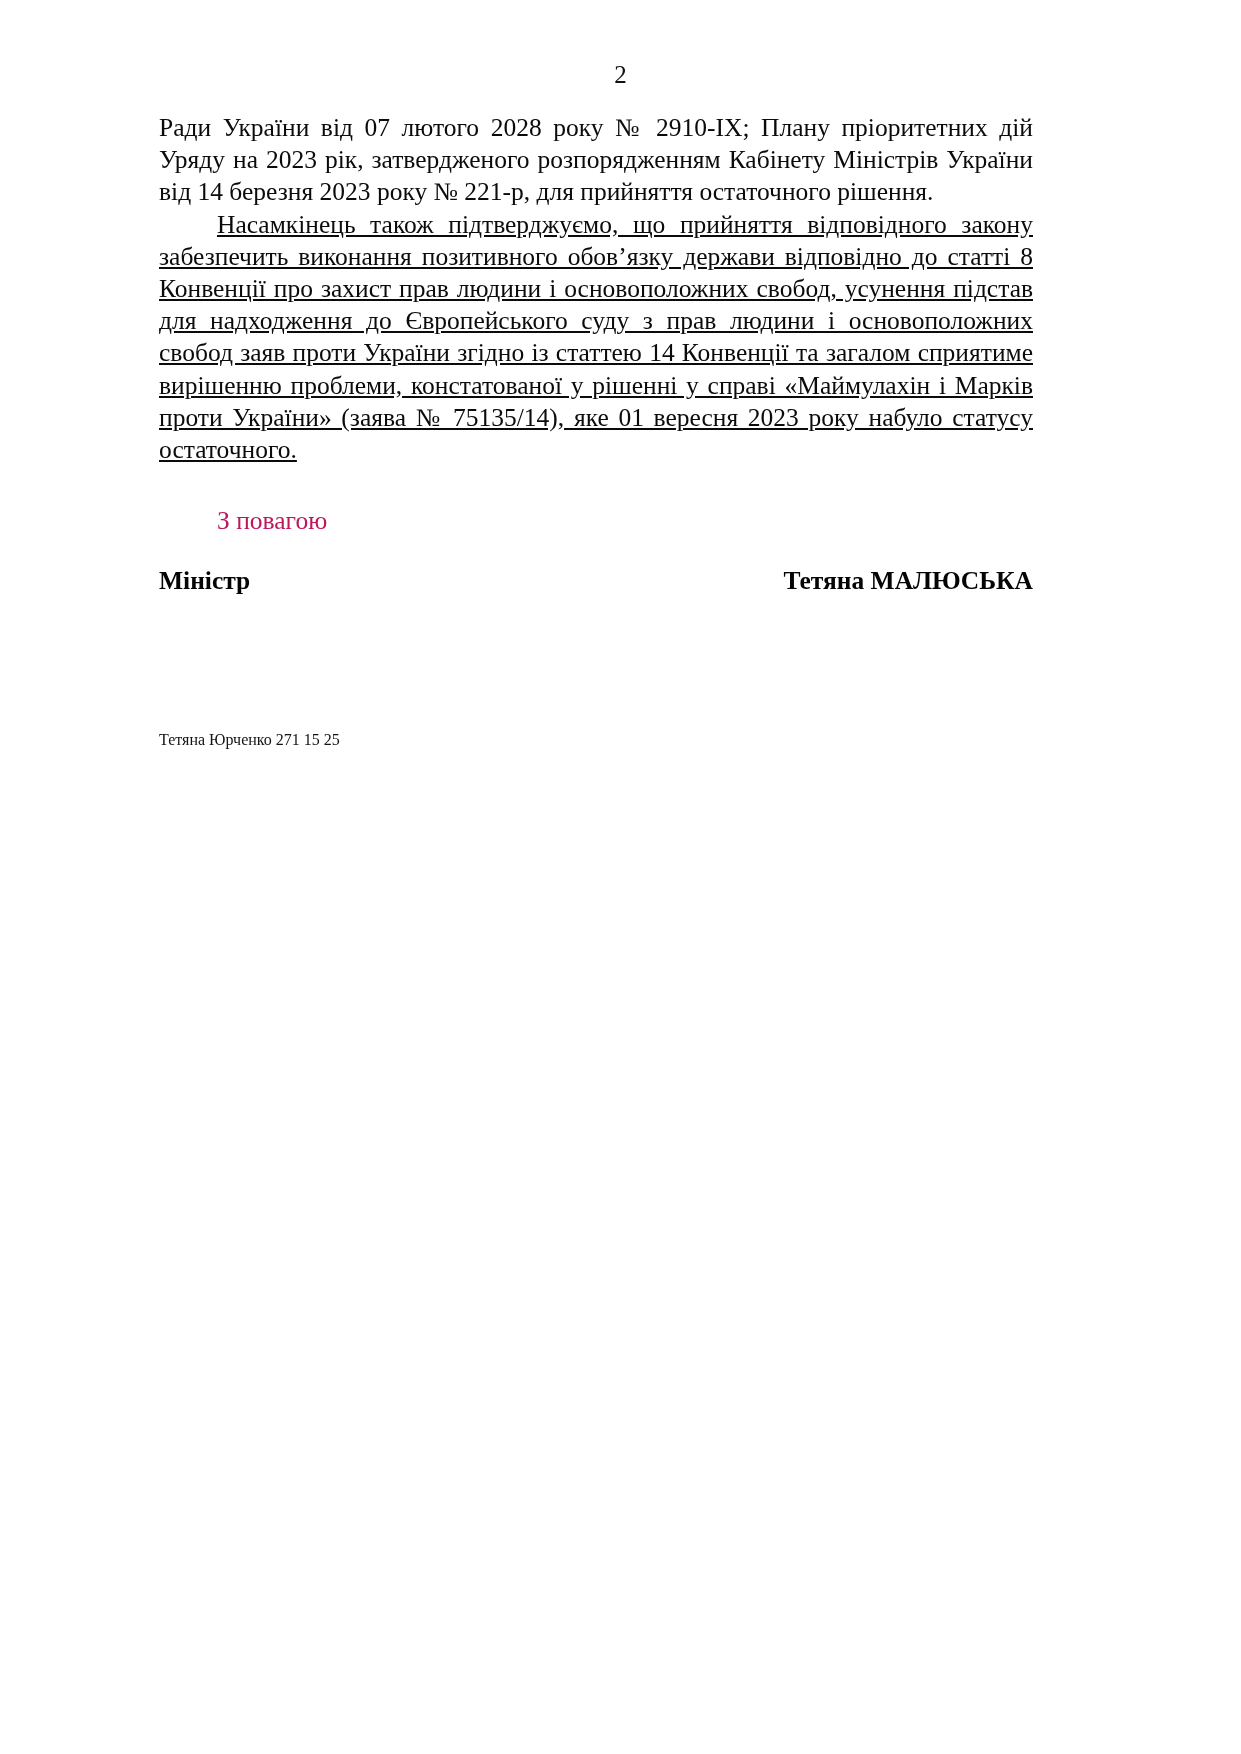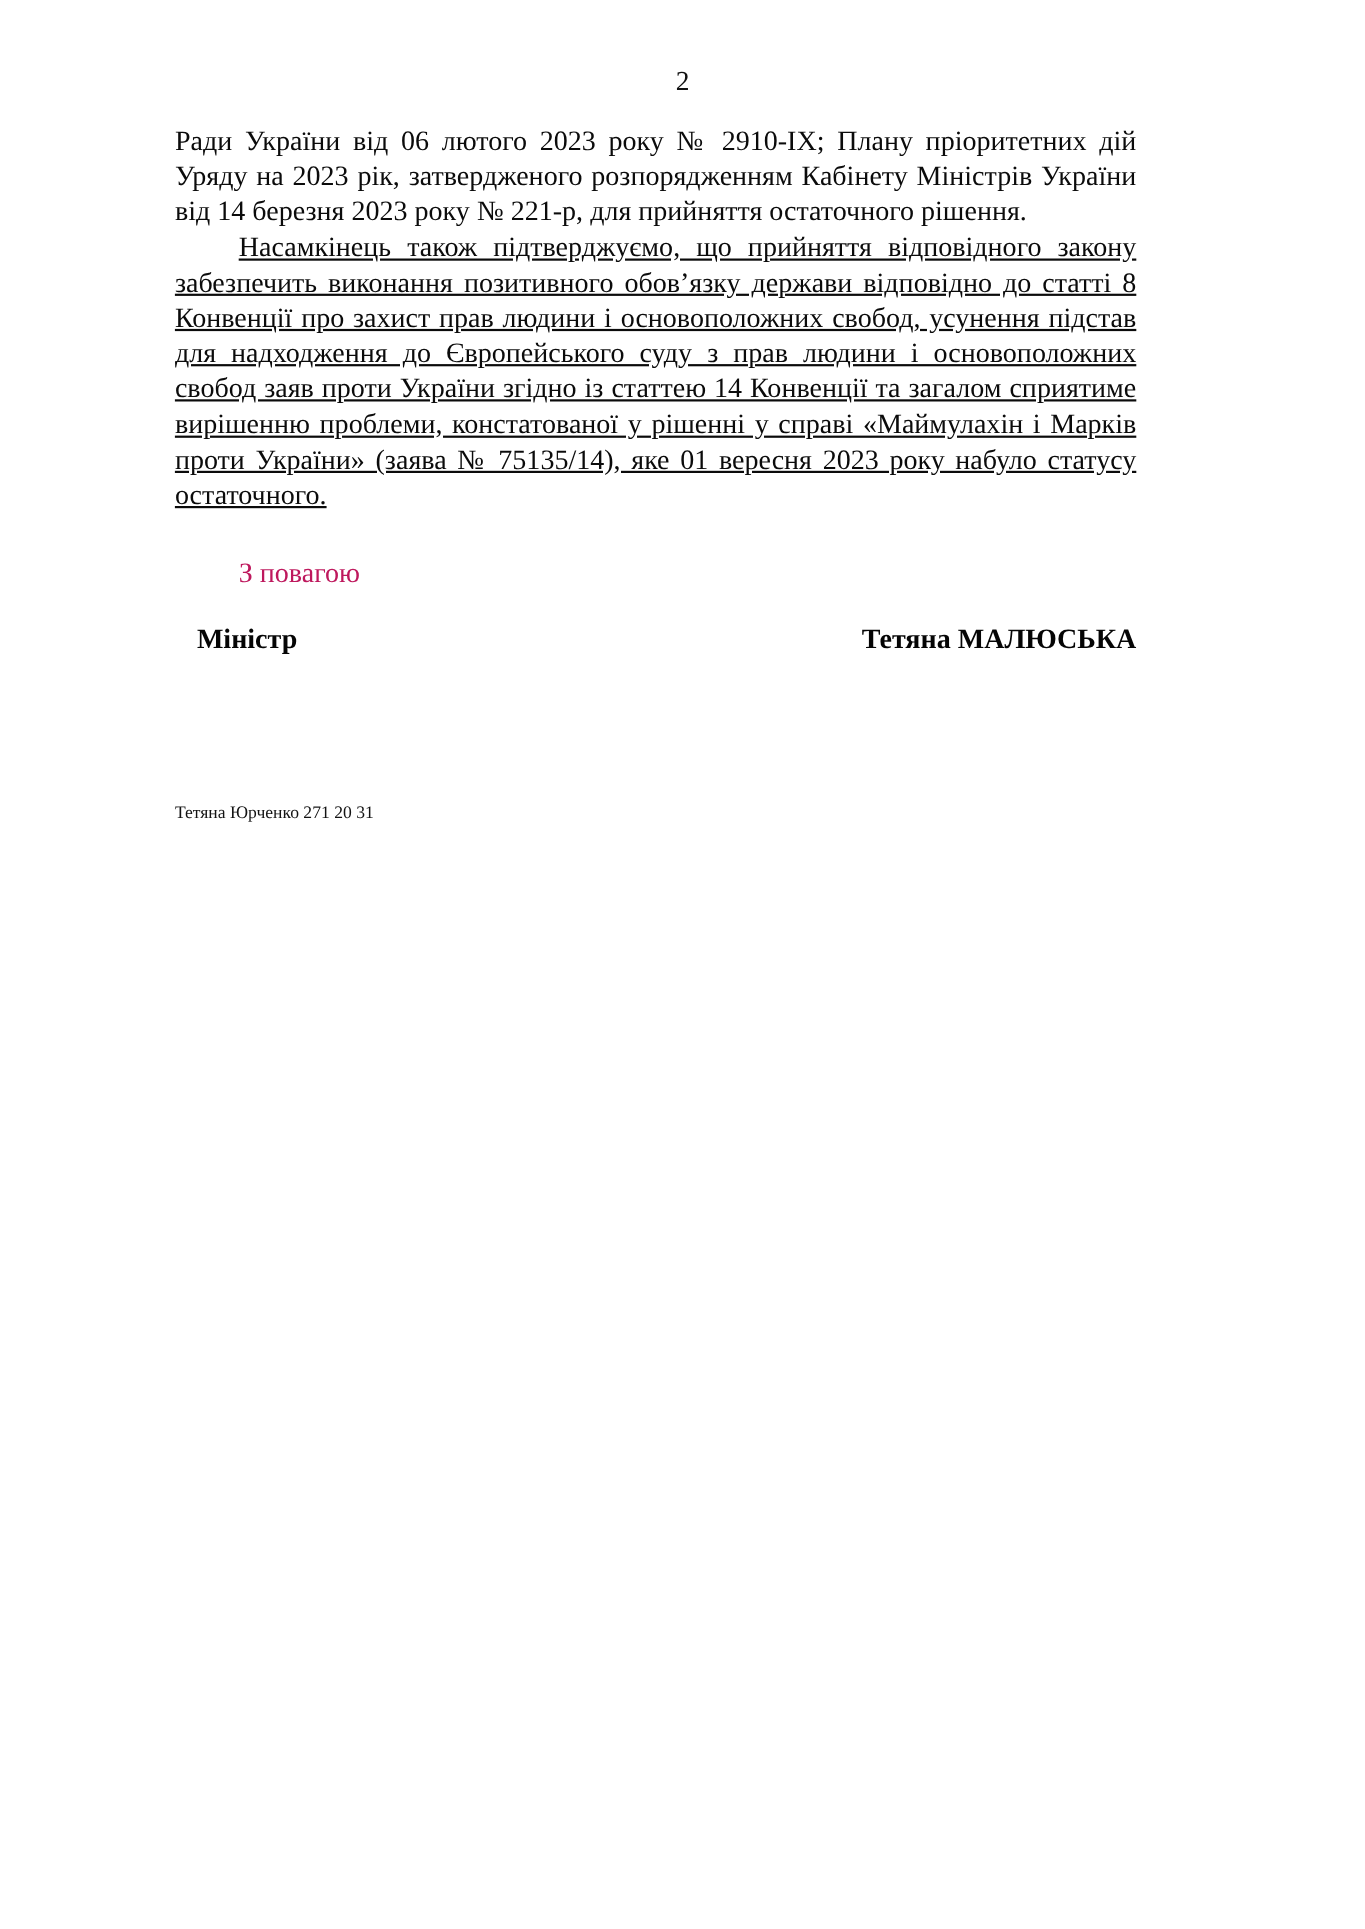--- a/index.html
+++ b/index.html
@@ -81,21 +81,20 @@
     justify-content: space-between;
     align-items: baseline;
   }
   .signature-title,
   .signature-name {
     font-size: 25.5px;
     line-height: 32px;
     font-weight: bold;
     color: #050505;
     white-space: nowrap;
-    margin-left: 20px;
   }
 
   
   .footer-note {
     position: absolute;
     top: 730px;
     left: 159px;
     width: 874px;
   }
   .footer-note-text {
@@ -106,30 +105,30 @@
   }
 </style>
 </head>
 <body>
 
 <div class="page">
 
   <div class="page-number">2</div>
 
   <div class="body-column">
-    <p class="para">Ради України від 06 лютого 2023 року № 2910-IX; Плану пріоритетних дій Уряду на 2023 рік, затвердженого розпорядженням Кабінету Міністрів України від 14 березня 2023 року № 221-р, для прийняття остаточного рішення.</p>
+    <p class="para">Ради України від 07 лютого 2028 року № 2910-IX; Плану пріоритетних дій Уряду на 2023 рік, затвердженого розпорядженням Кабінету Міністрів України від 14 березня 2023 року № 221-р, для прийняття остаточного рішення.</p>
     <p class="para indented">Насамкінець також підтверджуємо, що прийняття відповідного закону забезпечить виконання позитивного обов’язку держави відповідно до статті 8 Конвенції про захист прав людини і основоположних свобод, усунення підстав для надходження до Європейського суду з прав людини і основоположних свобод заяв проти України згідно із статтею 14 Конвенції та загалом сприятиме вирішенню проблеми, констатованої у рішенні у справі «Маймулахін і Марків проти України» (заява № 75135/14), яке 01 вересня 2023 року набуло статусу остаточного.</p>
   </div>
 
   <div class="closing">
     <p class="closing-text">З повагою</p>
   </div>
 
   <div class="signature-row">
     <span class="signature-title">Міністр</span>
     <span class="signature-name">Тетяна МАЛЮСЬКА</span>
   </div>
 
   <div class="footer-note">
-    <p class="footer-note-text">Тетяна Юрченко 271 20 31</p>
+    <p class="footer-note-text">Тетяна Юрченко 271 15 25</p>
   </div>
 
 </div>
 
 </body></html>

